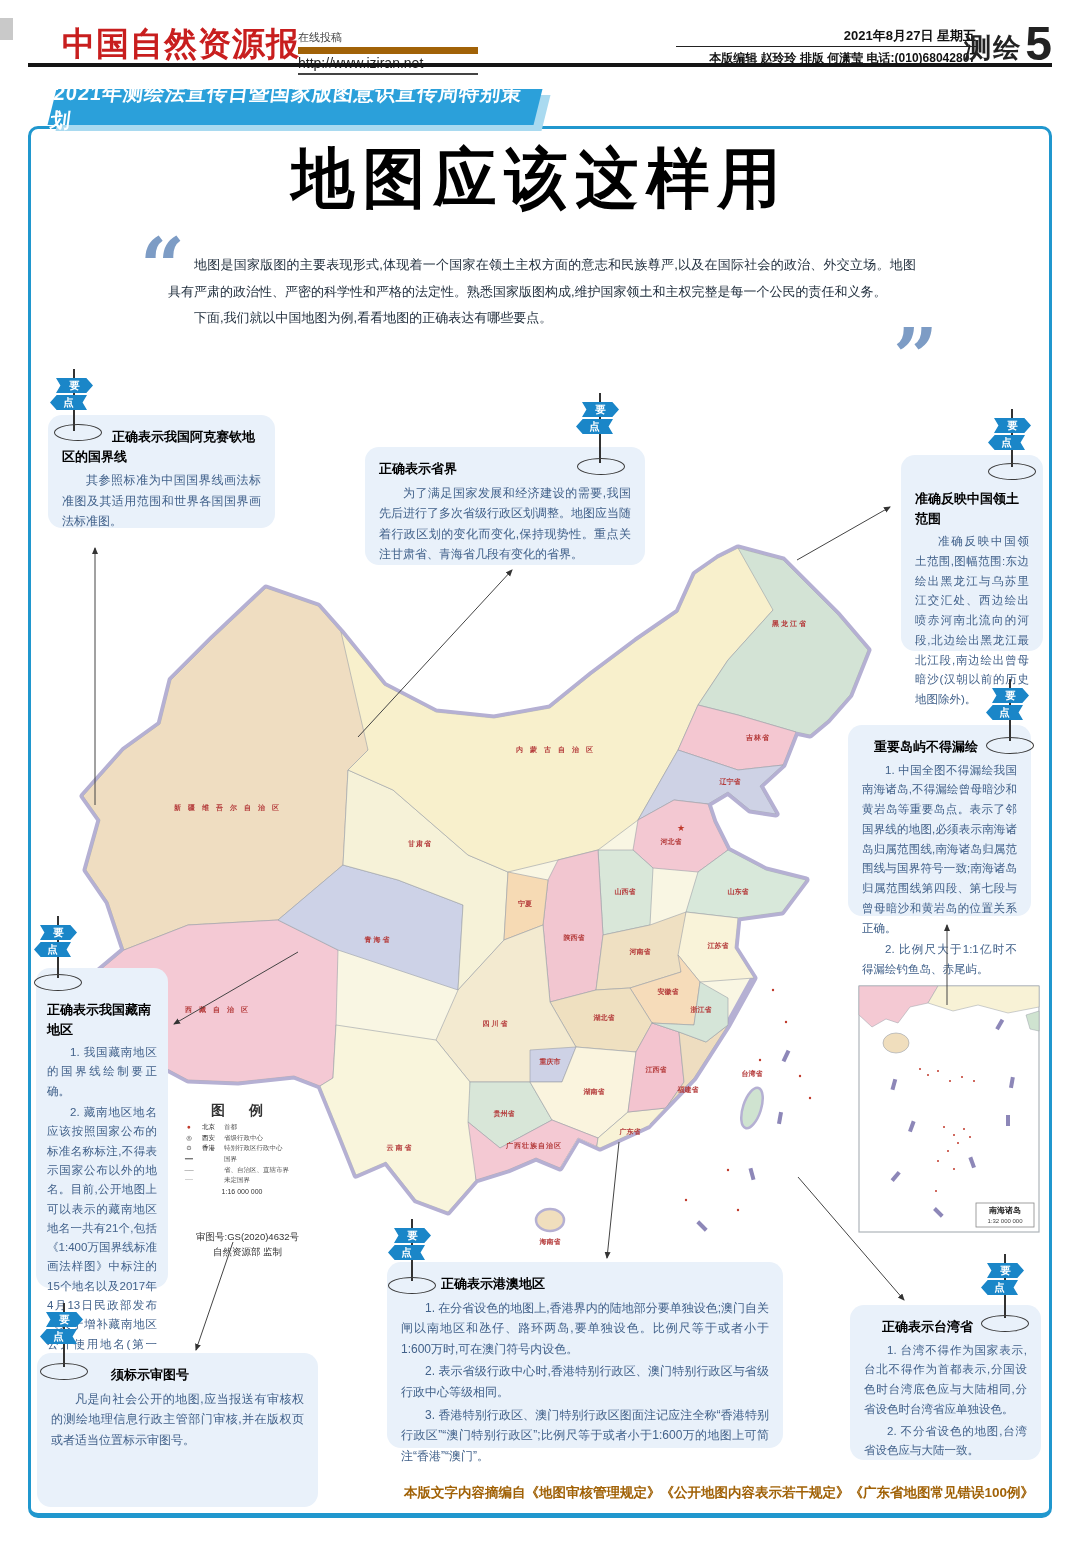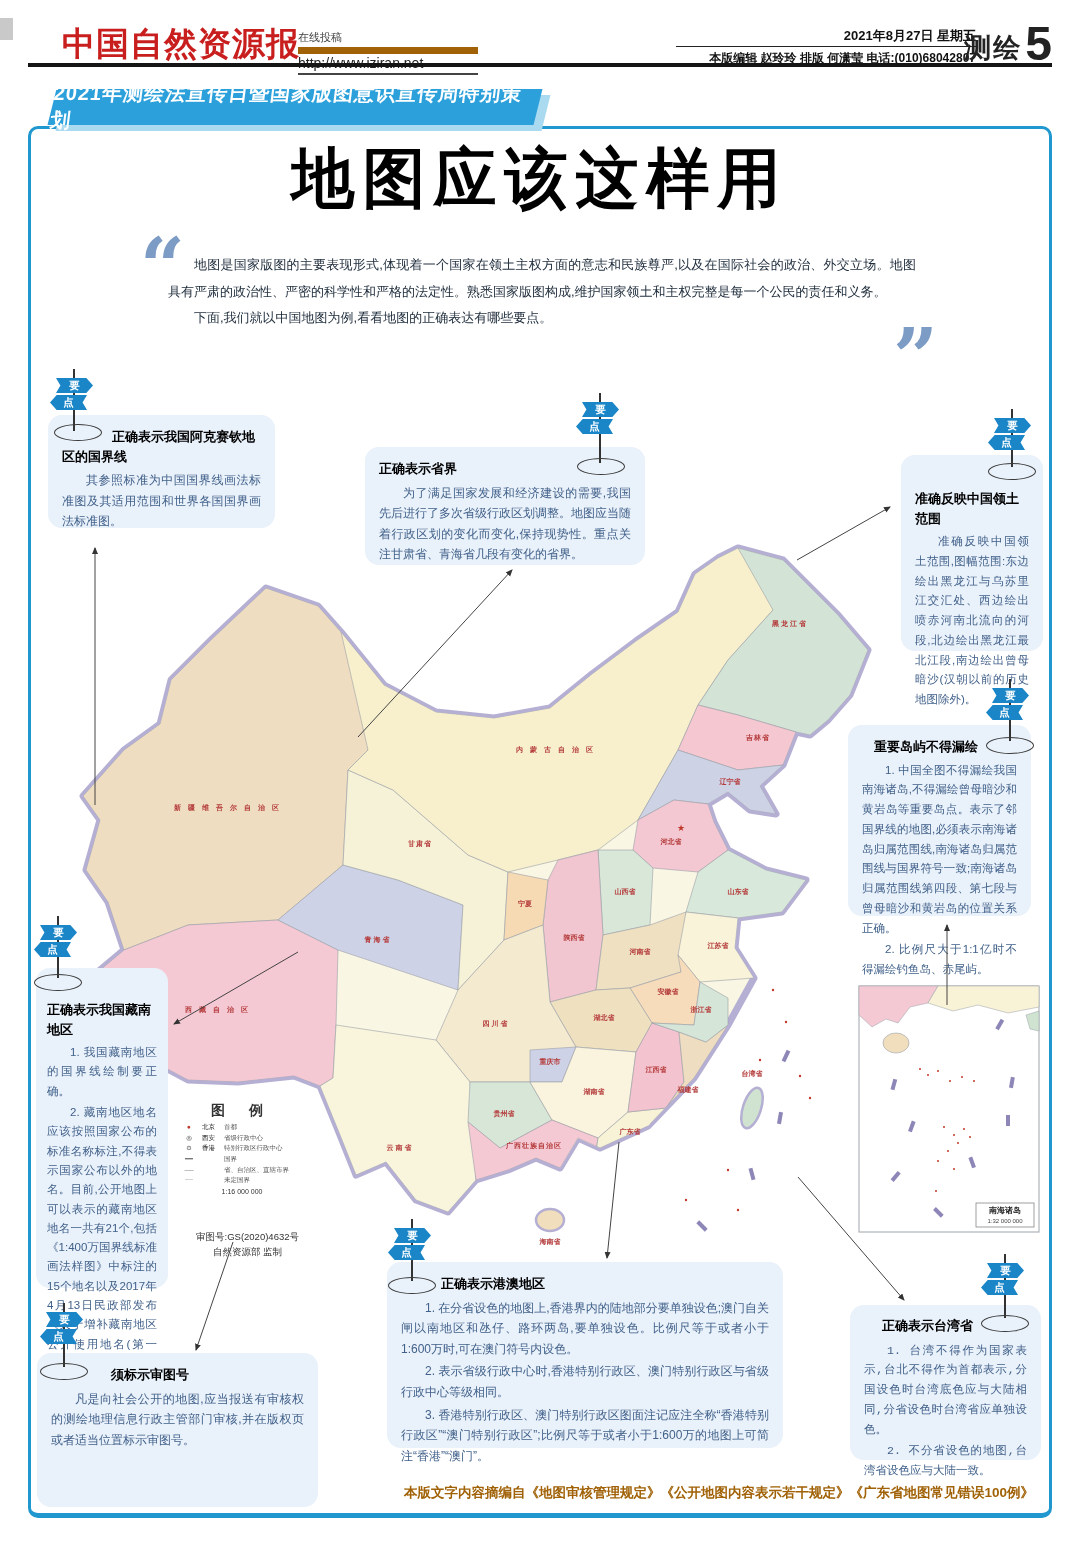--- a/index.html
+++ b/index.html
@@ -42,21 +42,21 @@
   .callout p{margin:0 0 2px 0;font-size:12px;line-height:1.72;color:#41618a;text-align:justify;text-indent:2em;}
   .b1{left:48px;top:415px;width:227px;height:113px;}   .b1 .box-title{text-indent:50px;}
   .b2{left:365px;top:447px;width:280px;height:118px;}
   .b3{left:901px;top:455px;width:142px;height:196px;padding-top:34px;} .b3 p{font-size:11.5px;}
   .b4{left:848px;top:725px;width:183px;height:191px;} .b4 p{font-size:11.5px;}
   .b4 .box-title{padding-left:12px;}
   .b5{left:36px;top:968px;width:132px;height:320px;padding-top:32px;padding-left:11px;padding-right:11px;}
   .b5 p{font-size:11.5px;line-height:1.68;}
   .b6{left:37px;top:1353px;width:281px;height:154px;} .b6 .box-title{text-indent:60px;}
   .b7{left:387px;top:1262px;width:396px;height:186px;} .b7 .box-title{text-indent:40px;}
-  .b8{left:850px;top:1305px;width:191px;height:155px;font-family:Liberation Mono, monospace;} .b8 .box-title{padding-left:18px;} .b8 p{font-size:11.5px;}
+  .b8{left:850px;top:1305px;width:191px;height:155px;} .b8 .box-title{padding-left:18px;} .b8 p{font-size:11.5px;}
   
   .signpost{position:absolute;width:48px;z-index:6;}
   .pole{position:absolute;left:23px;top:-9px;width:1.6px;background:#333;}
   .flag{position:absolute;width:37px;height:15px;background:#1a86c8;color:#fff;font-size:10.5px;font-weight:bold;
         display:flex;align-items:center;justify-content:center;}
   .flag-top{left:6px;top:0;clip-path:polygon(0 0,82% 0,100% 50%,82% 100%,0 100%,12% 50%);}
   .flag-bot{left:0px;top:17px;clip-path:polygon(100% 0,18% 0,0 50%,18% 100%,100% 100%,88% 50%);}
   .sp-ellipse{position:absolute;left:0;width:46px;height:15px;border:1.6px solid #3a3a3a;border-radius:50%;}
   .sp1{left:50px;top:378px;}  .sp1 .pole{height:62px;} .sp1 .sp-ellipse{top:46px;left:4px;}
   .sp2{left:576px;top:402px;} .sp2 .pole{height:70px;} .sp2 .sp-ellipse{top:56px;left:1px;}

